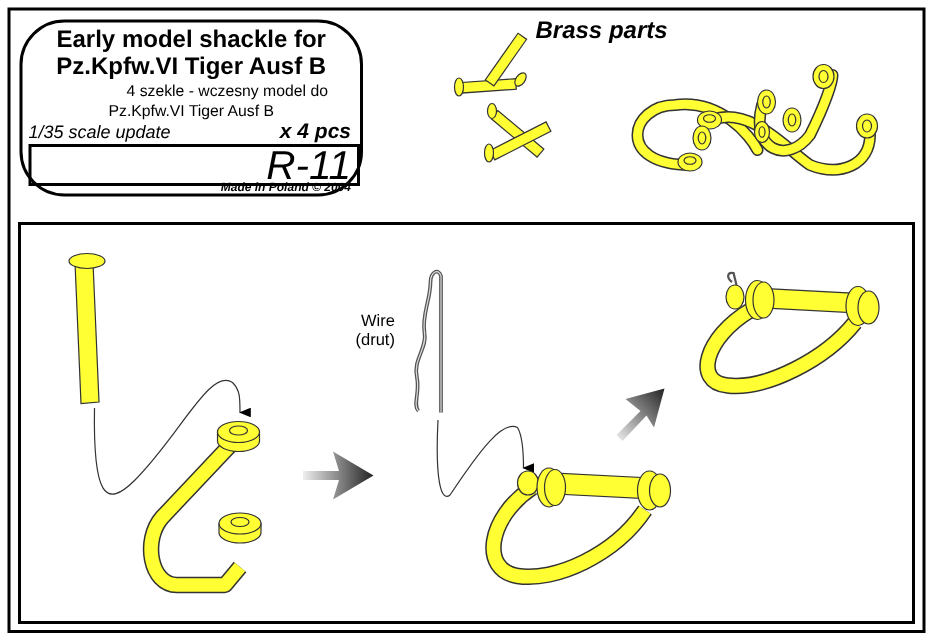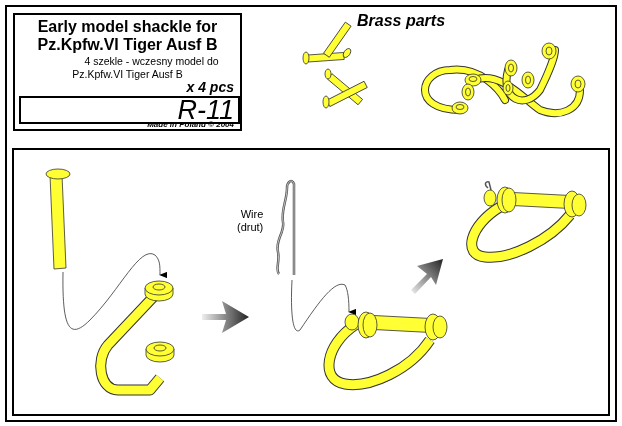--- a/index.html
+++ b/index.html
@@ -1,19 +1,19 @@
 <!DOCTYPE html>
 <html><head>
   <meta charset="utf-8">
   <style>
     html, body { margin: 0; padding: 0; background: #ffffff; }
     body { width: 622px; height: 426px; position: relative; overflow: hidden; font-family: "Liberation Sans", sans-serif; }
     .frame { position: absolute; border: 2px solid #000; box-sizing: border-box; }
     #outer { left: 5px; top: 5px; width: 612px; height: 417px; }
-    #title-box { left: 13px; top: 13px; width: 229px; height: 118px; }
+    #title-box { left: 13px; top: 13px; width: 229px; height: 118px; border-radius: 30px; }
     #panel { left: 12px; top: 148px; width: 598px; height: 268px; }
     .t1 { position: absolute; left: 0; width: 100%; text-align: center; font-weight: bold; color: #000; }
     #title-line1 { top: 3px; font-size: 16px; }
     #title-line2 { top: 21px; font-size: 16px; }
     #sub-line1 { top: 40px; font-size: 10.5px; font-weight: normal; padding-left: 24px; }
     #sub-line2 { top: 53px; font-size: 10.5px; font-weight: normal; }
     #scale { position: absolute; left: 4px; top: 66px; font-size: 12px; font-style: italic; }
     #qty { position: absolute; right: 6px; top: 64px; font-size: 14px; font-weight: bold; font-style: italic; }
     #brand-box { position: absolute; left: 4px; top: 81px; width: 217px; height: 24px; border: 2px solid #000; }
     #brand { position: absolute; left: 2px; top: -3px; font-size: 27px; font-weight: bold; font-style: italic; letter-spacing: 0.5px; }
@@ -28,20 +28,21 @@
 </head>
 <body>
 
 <div class="frame" id="outer"></div>
 
 <div class="frame" id="title-box">
   <div class="t1" id="title-line1">Early model shackle for</div>
   <div class="t1" id="title-line2">Pz.Kpfw.VI Tiger Ausf B</div>
   <div class="t1" id="sub-line1">4 szekle - wczesny model do</div>
   <div class="t1" id="sub-line2">Pz.Kpfw.VI Tiger Ausf B</div>
+  <div id="scale">1/35 scale update</div>
   <div id="qty">x 4 pcs</div>
   <div id="brand-box">
     <div id="code">R-11</div>
   </div>
   <div id="made">Made in Poland © 2004</div>
 </div>
 
 <div id="brass-title">Brass parts</div>
 
 <div class="frame" id="panel"></div>

